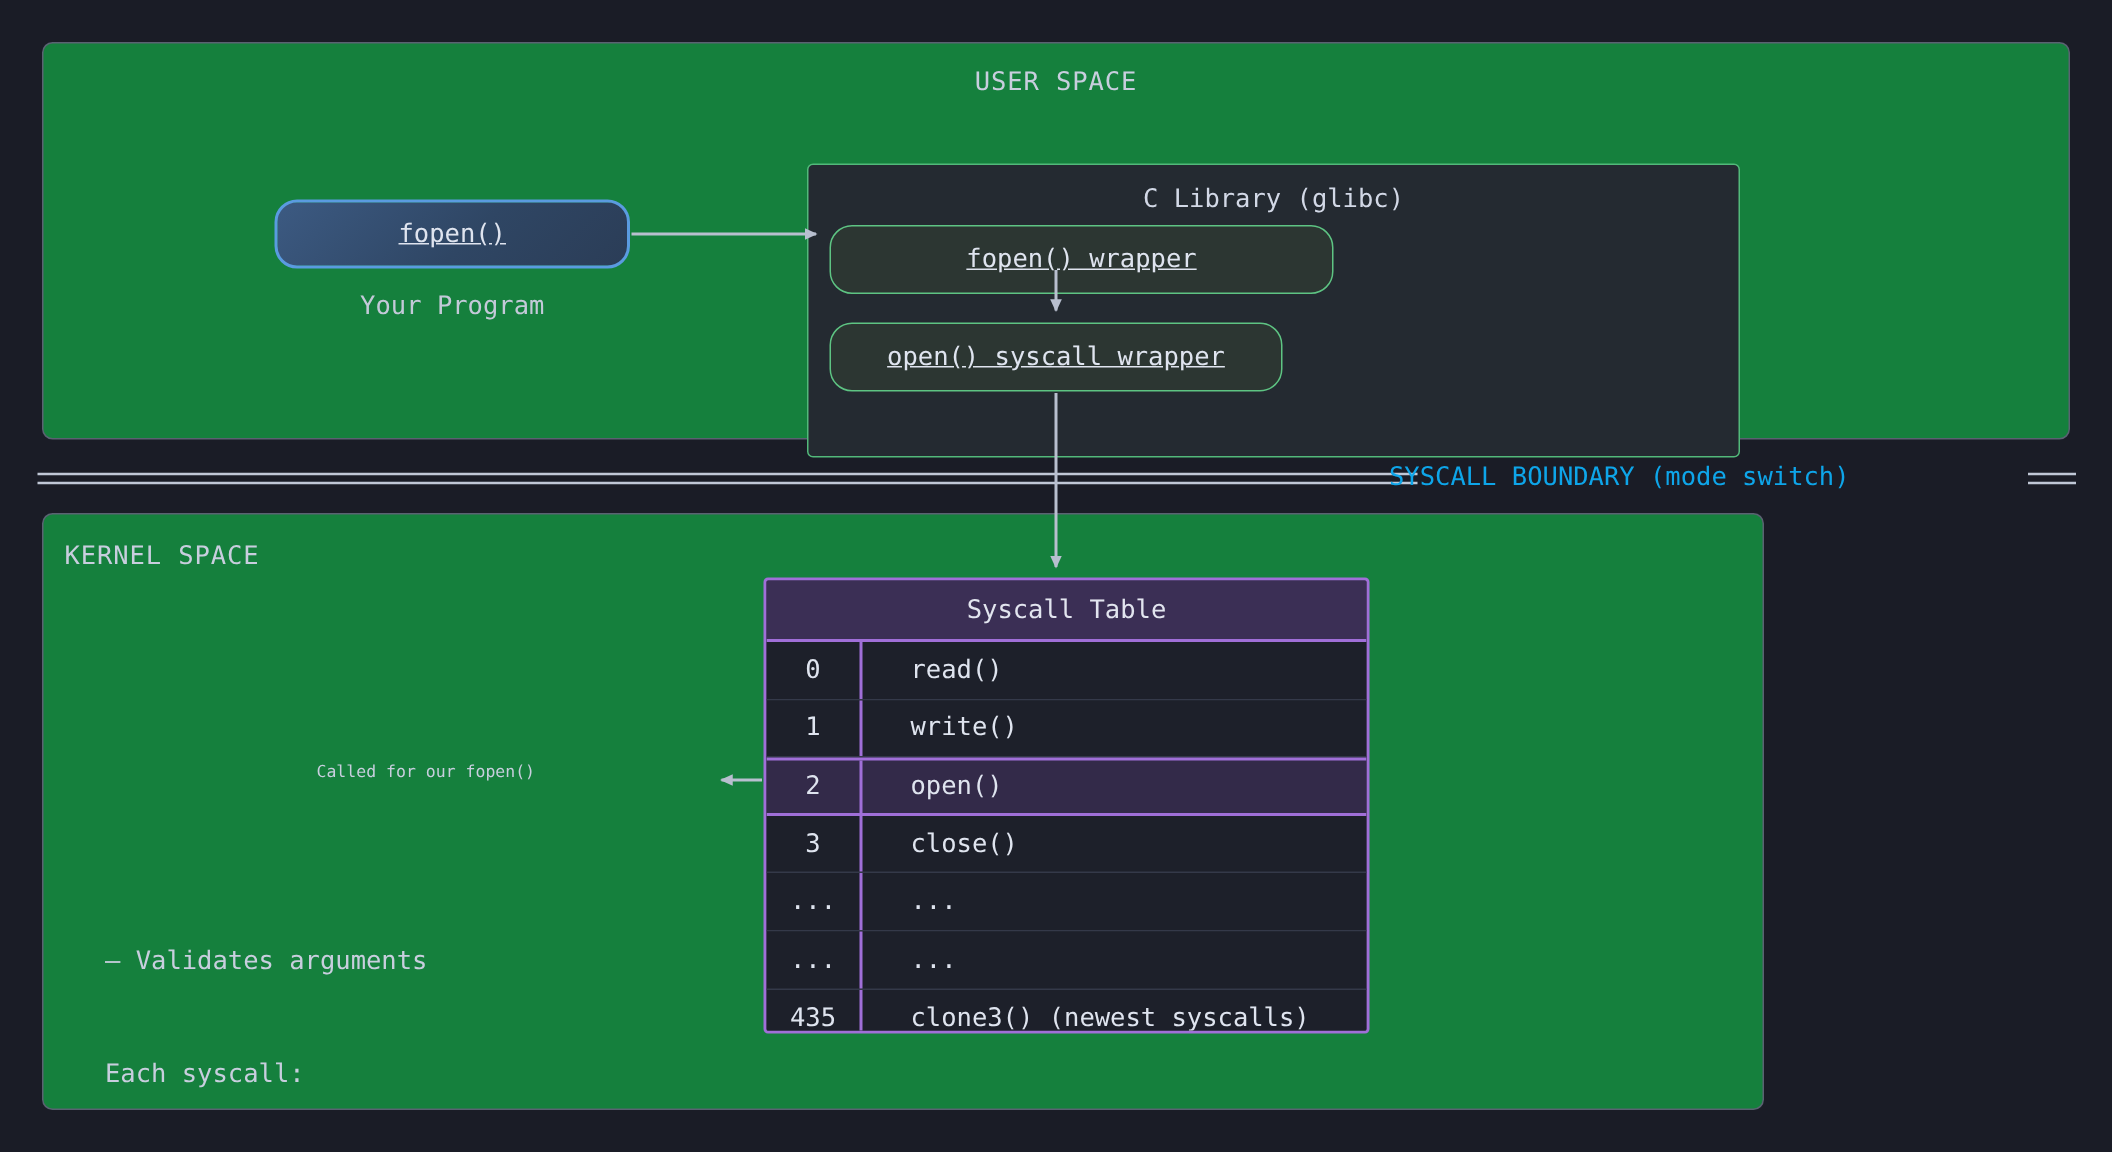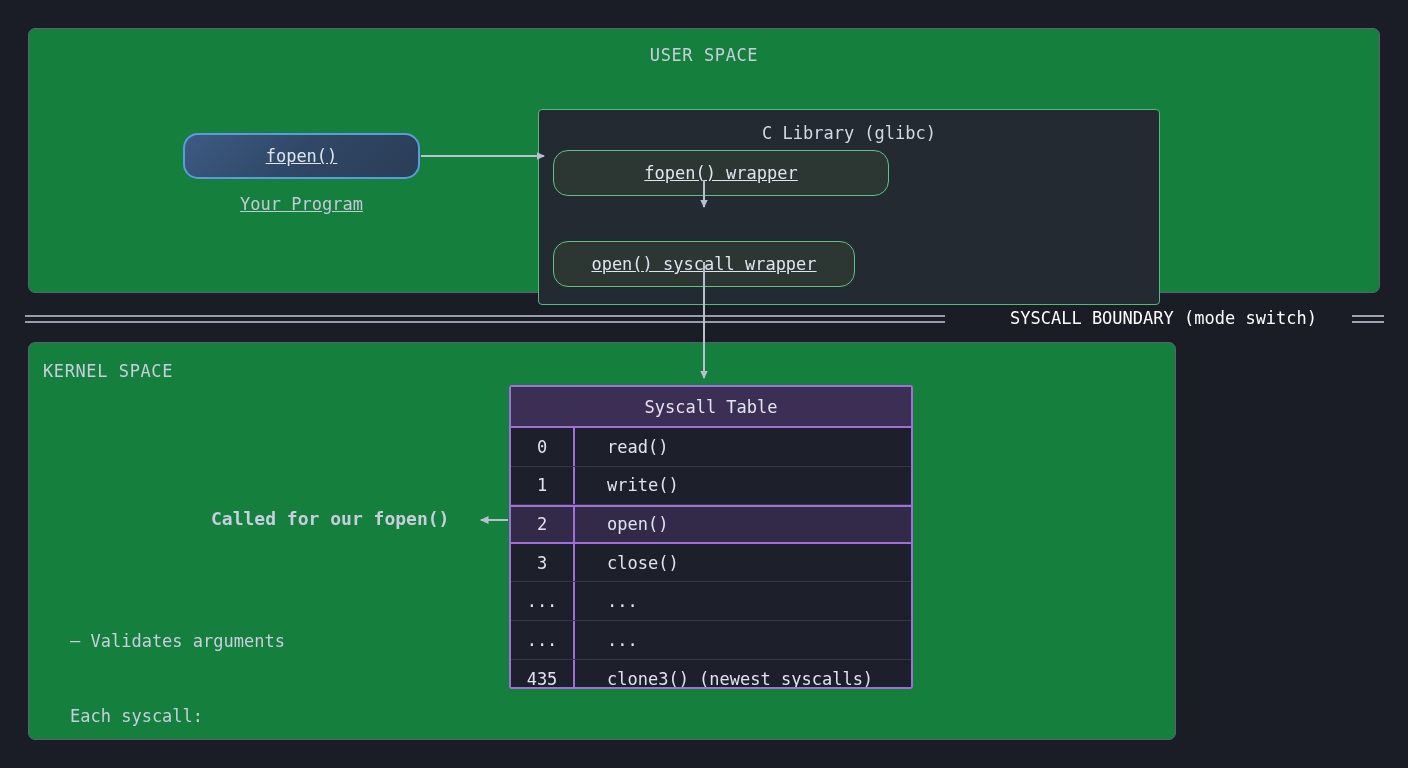--- a/index.html
+++ b/index.html
@@ -85,55 +85,54 @@
     color: #dfe4ef;
     font-size: 17px;
     white-space: nowrap;
     text-decoration: underline;
   }
   .node-green {
     border: 1.6px solid #5ec483;
     background: #2c3632;
   }
   #fopen-wrapper-node { left: 553px; top: 130px; width: 336px; height: 46px; margin-top: 20px; }
-  #open-syscall-wrapper-node { left: 553px; top: 215px; width: 302px; height: 46px; margin-top: 26px; }
+  #open-syscall-wrapper-node { left: 553px; top: 215px; width: 302px; height: 46px; }
 
   #fopen-user-node {
     left: 183px; top: 133px; width: 237px; height: 46px;
     border: 2px solid #5a9be0;
     background: linear-gradient(135deg, #3c5a82 0%, #2f4664 55%, #2b3d57 100%);
   }
   #your-program-label {
     position: absolute;
     left: 183px; top: 194px;
     width: 237px;
     text-align: center;
     color: #c3c9d8;
     font-size: 17px;
-    text-decoration: underline;
   }
 
   
   #connectors {
     position: absolute;
     left: 0; top: 0;
     width: 1408px; height: 768px;
     pointer-events: none;
   }
 
   
   #syscall-boundary {
     position: absolute;
     left: 0; top: 300px;
     width: 1408px; height: 40px;
   }
   #boundary-label {
     position: absolute;
-    left: 1010px; top: 8px;
-    color: #ffffff;
+    left: 926px; top: 8px;
+    color: #0ea5e9;
     font-size: 17px;
     white-space: nowrap;
   }
 
   
   #syscall-table {
     position: absolute;
     box-sizing: border-box;
     left: 509px; top: 385px;
     width: 404px; height: 304px;
@@ -185,23 +184,22 @@
     color: #dfe4ef;
     font-size: 17px;
     white-space: nowrap;
   }
 
   
   #called-for-label {
     position: absolute;
     left: 211px; top: 508px;
     color: #c8cede;
-    font-size: 18px;
-    white-space: nowrap;
-    font-weight: bold;
+    font-size: 11px;
+    white-space: nowrap;
   }
   #each-syscall-block {
     position: absolute;
     left: 70px; top: 579px;
     color: #c8cede;
     font-size: 17px;
     line-height: 25px;
     white-space: pre;
   }
   .syscall-note-line { white-space: pre; }

